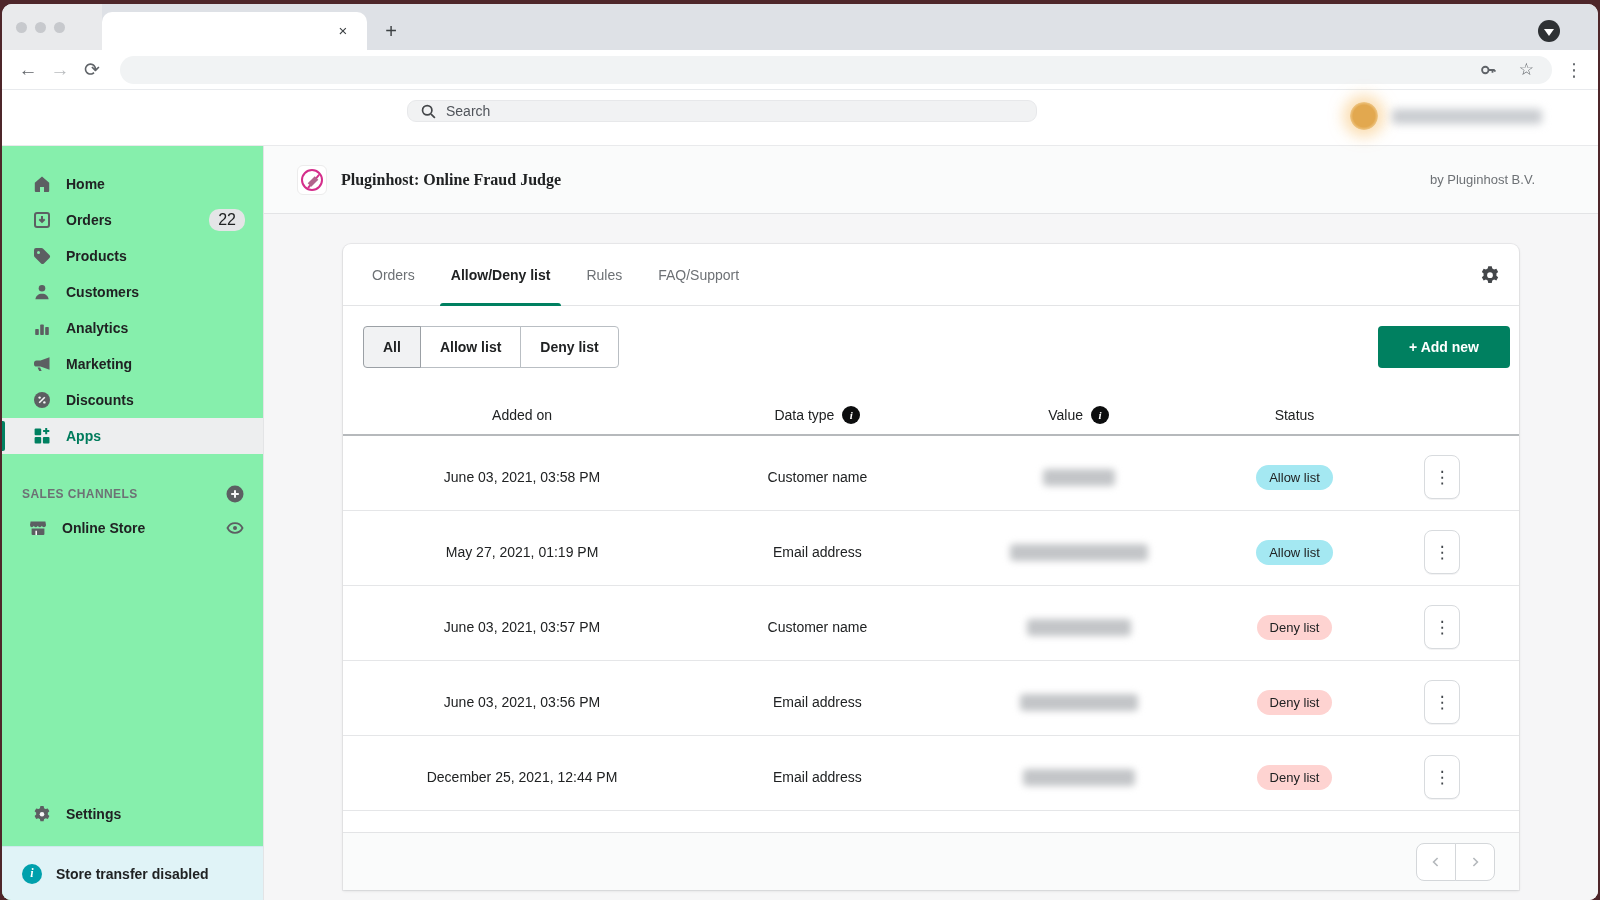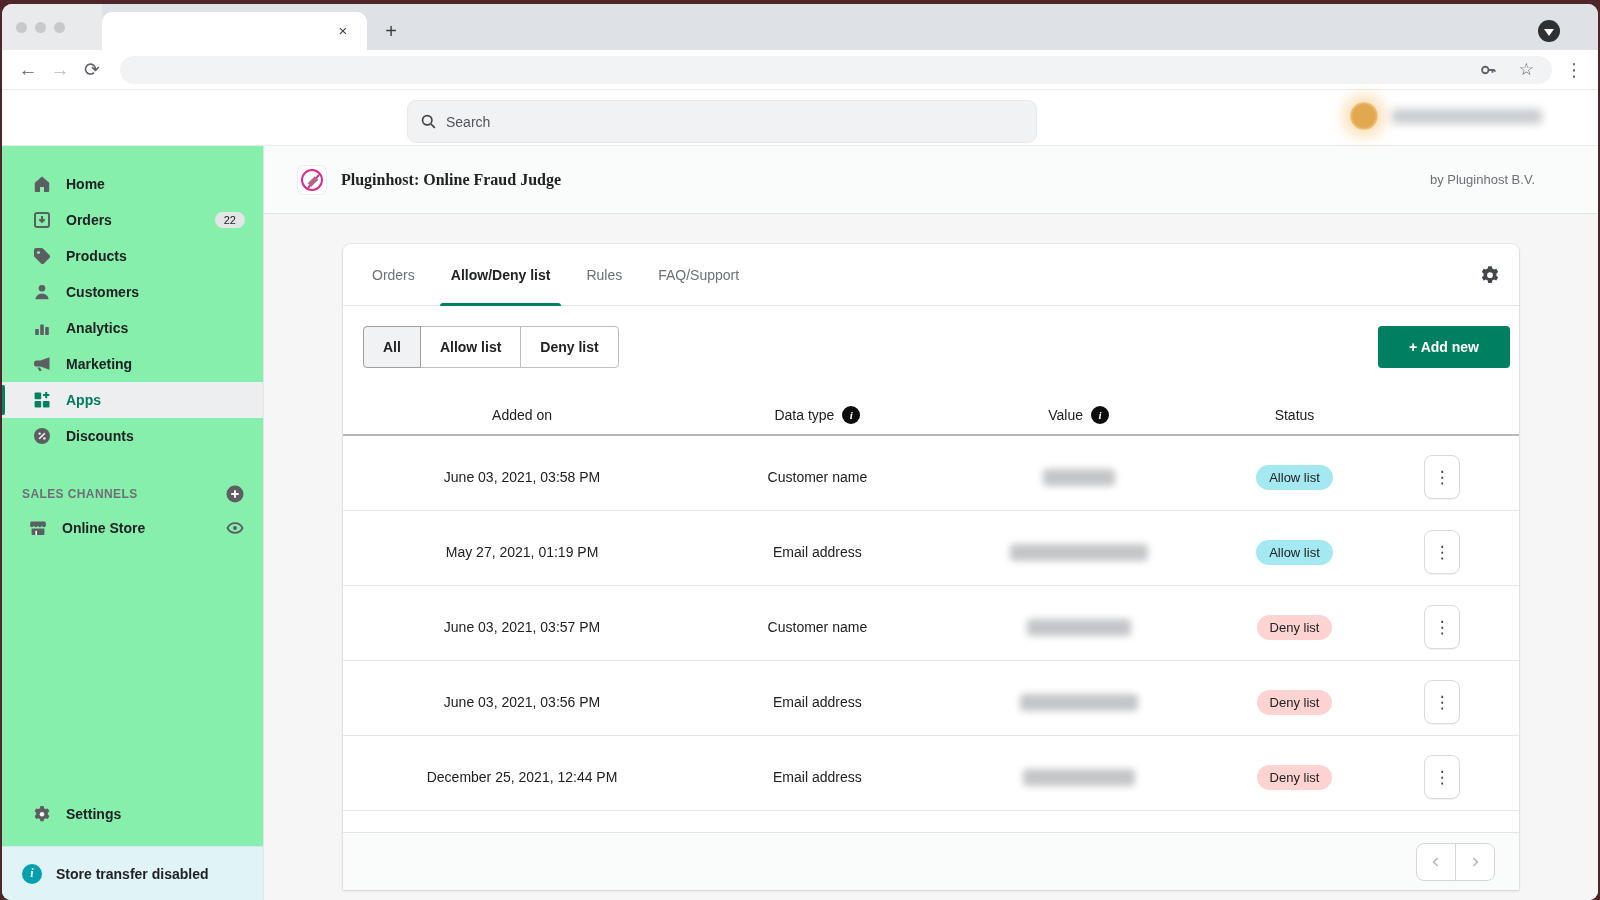--- a/index.html
+++ b/index.html
@@ -31,21 +31,21 @@
   .nav-ico.disabled { color:#b8bbbe; }
   .urlbar { flex:1; height:28px; background:#f1f3f4; border-radius:14px; margin:0 8px 0 12px;
             display:flex; align-items:center; padding:0 10px; }
   .urlbar input { flex:1; border:none; background:transparent; outline:none; font-size:13px; color:#202124; }
   .urlbar-icons { display:flex; align-items:center; gap:22px; padding-right:8px; }
   .star-ico { font-size:17px; color:#5f6368; }
   .menu-dots { font-size:18px; color:#5f6368; width:28px; text-align:center; }
 
   
   .app-topbar { position:relative; height:56px; background:#fff; border-bottom:1px solid #e9eaec; }
-  .app-search { position:absolute; left:405px; top:10px; width:630px; height:43px; background:#f1f2f3;
+  .app-search { position:absolute; left:405px; top:10px; width:630px; height:22px; background:#f1f2f3;
                 border:1px solid #e7e8ea; border-radius:9px; display:flex; align-items:center; padding:0 12px; gap:9px; }
   .app-search input { flex:1; border:none; background:transparent; outline:none; font-size:14px; color:#202223; }
   .app-search input::placeholder { color:#50545a; opacity:1; }
   .account { position:absolute; right:56px; top:12px; display:flex; align-items:center; gap:14px; }
   .avatar { width:28px; height:28px; border-radius:50%;
             background:radial-gradient(circle at 50% 50%, #e2a84f 0 55%, #f3cf94 75%, #fbe9cc 100%);
             box-shadow:0 0 14px 7px rgba(248,197,120,.55); }
   .acct-blur { width:150px; height:15px; border-radius:4px; background:#c9ccd0; filter:blur(4px); }
 
   
@@ -57,21 +57,21 @@
   .nav-item { position:relative; height:36px; display:flex; align-items:center; padding:0 18px 0 30px; gap:14px;
               font-size:14px; font-weight:600; color:#202223; cursor:pointer; }
   .nav-item .ni-label { flex:1; }
   .nav-item svg { flex:0 0 20px; }
   .icon-fill { fill:#5c5f62; }
   .icon-stroke { stroke:#5c5f62; fill:none; }
   .nav-item.active { background:#edeeef; color:#007b5c; }
   .nav-item.active::before { content:""; position:absolute; left:0; top:3px; bottom:3px; width:3px; background:#008060; border-radius:0 2px 2px 0; }
   .nav-item.active .icon-fill { fill:#008060; }
   .nav-item.active .icon-stroke { stroke:#008060; }
-  .count-badge { background:#e4e5e7; color:#202223; font-size:11px; font-weight:400; border-radius:10px; padding:2px 9px; }
+  .count-badge { background:#e4e5e7; color:#202223; font-size:16px; font-weight:400; border-radius:10px; padding:2px 9px; }
   .section-head { margin-top:24px; height:32px; display:flex; align-items:center; padding:0 18px 0 20px;
                   font-size:12px; font-weight:600; letter-spacing:.4px; color:#6d7175; }
   .section-head .sh-label { flex:1; }
   .sidebar-spacer { flex:1; }
   .settings-item { margin-bottom:14px; }
   .transfer-banner { height:54px; background:#e0f3f7; border-top:1px solid #d0e8ee; display:flex; align-items:center; gap:14px; padding:0 20px;
                      font-size:14px; font-weight:600; color:#202223; }
   .info-teal { width:20px; height:20px; border-radius:50%; background:#00a0ac; color:#fff; font-size:12px; font-weight:700;
                display:flex; align-items:center; justify-content:center; font-family:"Liberation Serif", serif; font-style:italic; }
 
@@ -220,37 +220,37 @@
             </svg>
           <span class="ni-label">Analytics</span>
         </div>
         <div class="nav-item">
           <svg width="20" height="20" viewBox="0 0 20 20">
               <path class="icon-fill" d="M17.5 3.2v12.6l-9-3.3H4.6A2.6 2.6 0 0 1 2 9.9V9a2.6 2.6 0 0 1 2.6-2.6h3.9z"></path>
               <path class="icon-fill" d="M5.6 13.5 7.2 17h2.4l-1.5-3.5z"></path>
             </svg>
           <span class="ni-label">Marketing</span>
         </div>
+        <div class="nav-item">
+          <svg width="20" height="20" viewBox="0 0 20 20">
+              <circle cx="10" cy="10" r="8" class="icon-fill"></circle>
+              <path d="M7.2 12.8l5.6-5.6" stroke="#f6f6f7" stroke-width="1.6"></path>
+              <circle cx="7.6" cy="7.6" r="1.2" fill="#f6f6f7"></circle>
+              <circle cx="12.4" cy="12.4" r="1.2" fill="#f6f6f7"></circle>
+            </svg>
+          <span class="ni-label">Discounts</span>
+        </div>
         <div class="nav-item active">
           <svg width="20" height="20" viewBox="0 0 20 20">
               <rect x="2.6" y="2.6" width="6.6" height="6.6" rx="1" class="icon-fill"></rect>
               <rect x="2.6" y="10.9" width="6.6" height="6.6" rx="1" class="icon-fill"></rect>
               <rect x="10.9" y="10.9" width="6.6" height="6.6" rx="1" class="icon-fill"></rect>
               <path d="M14.2 2v6.2M11.1 5.1h6.2" class="icon-stroke" stroke-width="2"></path>
             </svg>
           <span class="ni-label">Apps</span>
-        </div>
-        <div class="nav-item">
-          <svg width="20" height="20" viewBox="0 0 20 20">
-              <circle cx="10" cy="10" r="8" class="icon-fill"></circle>
-              <path d="M7.2 12.8l5.6-5.6" stroke="#f6f6f7" stroke-width="1.6"></path>
-              <circle cx="7.6" cy="7.6" r="1.2" fill="#f6f6f7"></circle>
-              <circle cx="12.4" cy="12.4" r="1.2" fill="#f6f6f7"></circle>
-            </svg>
-          <span class="ni-label">Discounts</span>
         </div>
 
         <div class="section-head">
           <span class="sh-label">SALES CHANNELS</span>
           <svg width="20" height="20" viewBox="0 0 20 20">
               <circle cx="10" cy="10" r="8.5" class="icon-fill"></circle>
               <path d="M10 6.2v7.6M6.2 10h7.6" stroke="#f6f6f7" stroke-width="2"></path>
             </svg>
         </div>
         <div class="nav-item" style="padding-left:26px;">

